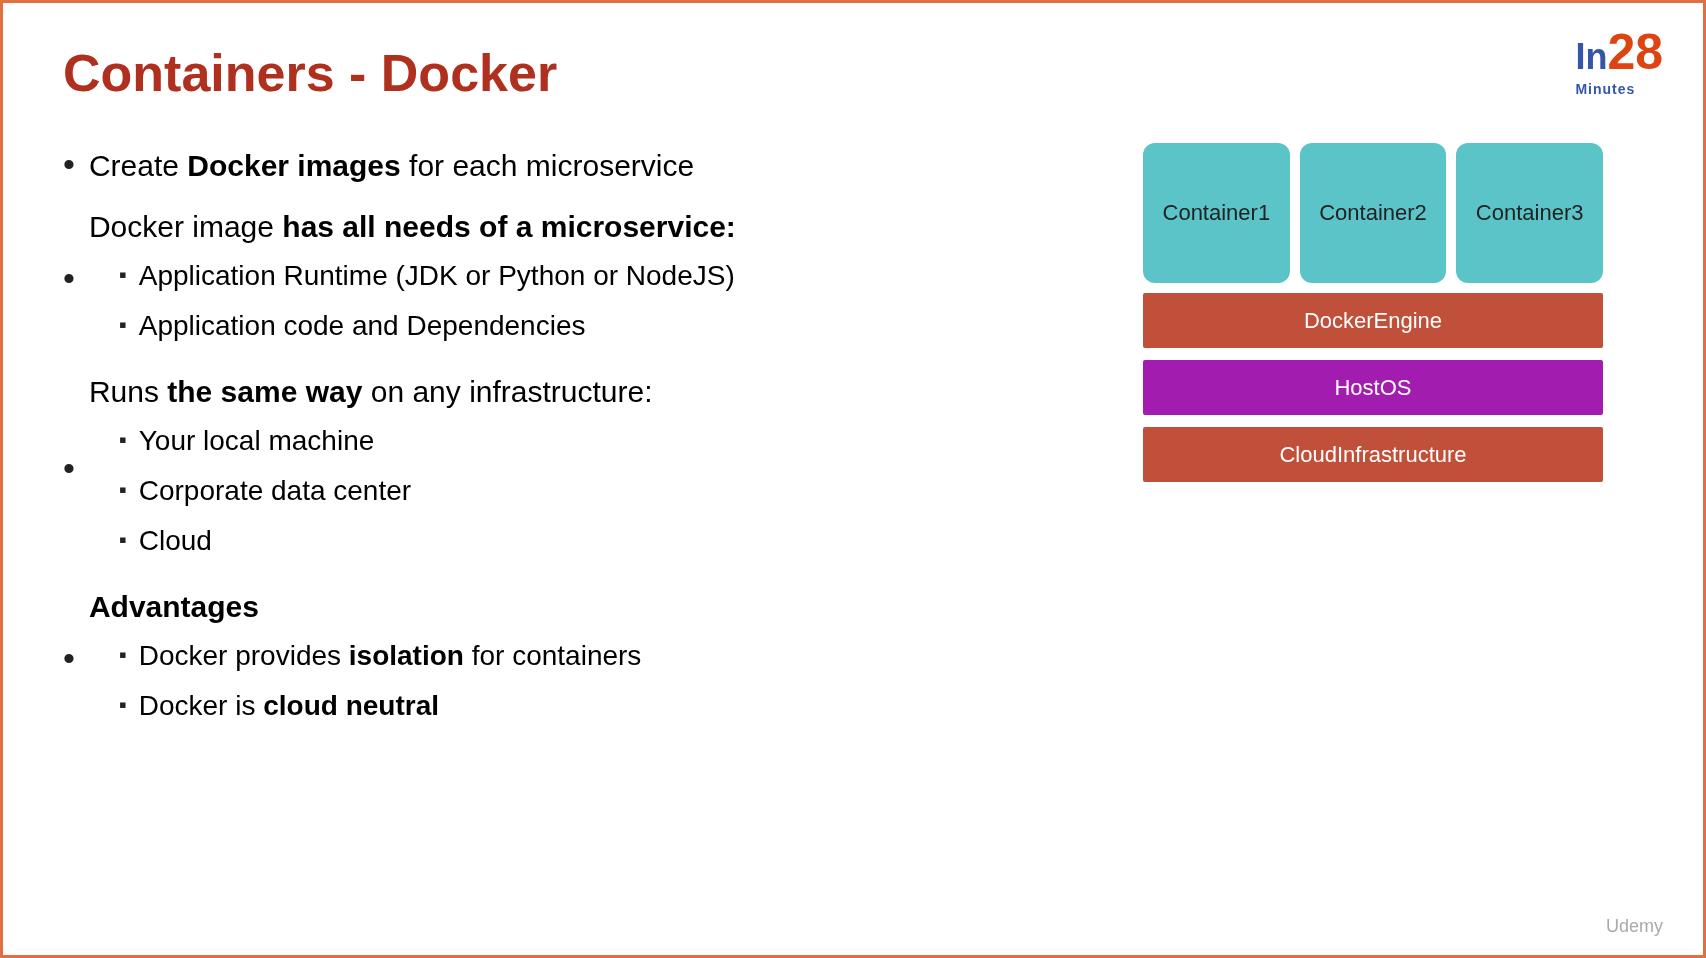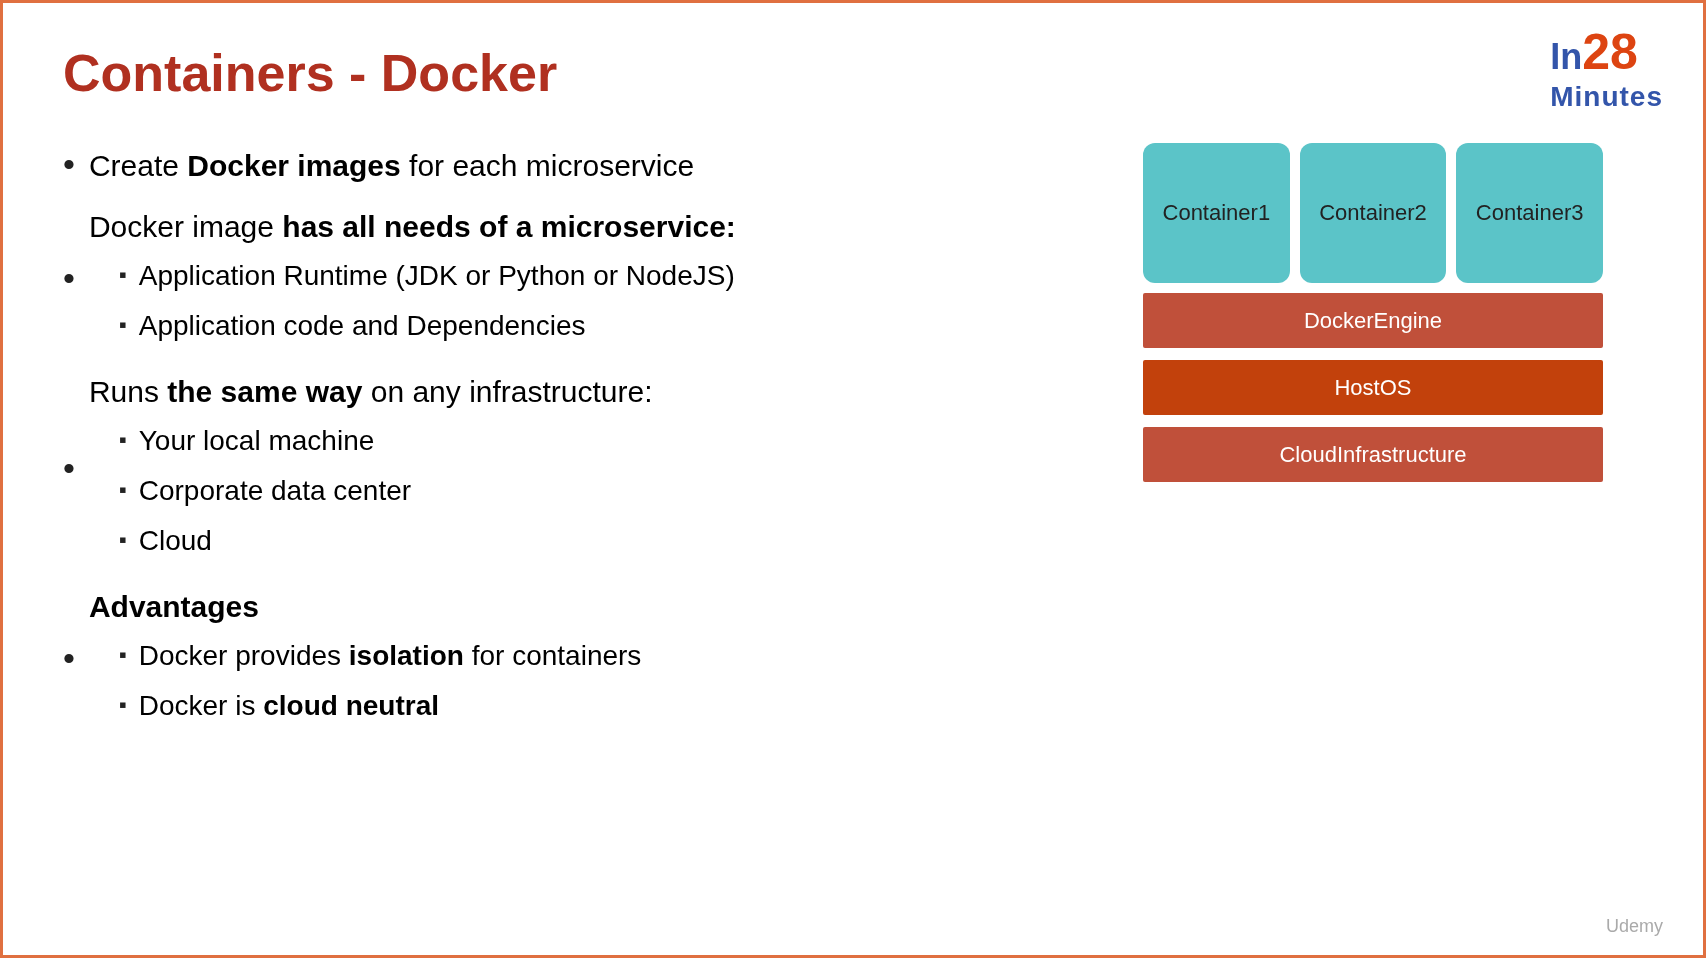--- a/index.html
+++ b/index.html
@@ -121,35 +121,35 @@
       height: 55px;
       display: flex;
       align-items: center;
       justify-content: center;
       font-size: 22px;
       color: #fff;
       border-radius: 2px;
       margin-bottom: 12px;
     }
     .docker-engine { background: #c0503a; }
-    .host-os { background: #c2410c; }
+    .host-os { background: #a21caf; }
     .cloud-infra { background: #c0503a; }
 
     .logo-area {
       position: absolute;
       top: 20px;
       right: 40px;
     }
     .logo-in28 {
       font-size: 36px;
       font-weight: bold;
     }
     .logo-in { color: #3355aa; }
     .logo-28 { color: #dd4411; font-size: 50px; }
-    .logo-minutes { color: #3355aa; font-size: 28px; font-weight: bold; letter-spacing: 1px; }
+    .logo-minutes { color: #3355aa; font-size: 14px; font-weight: bold; letter-spacing: 1px; }
 
     .watermark {
       position: absolute;
       bottom: 18px;
       right: 40px;
       color: #aaa;
       font-size: 18px;
     }
   </style>
 </head>

